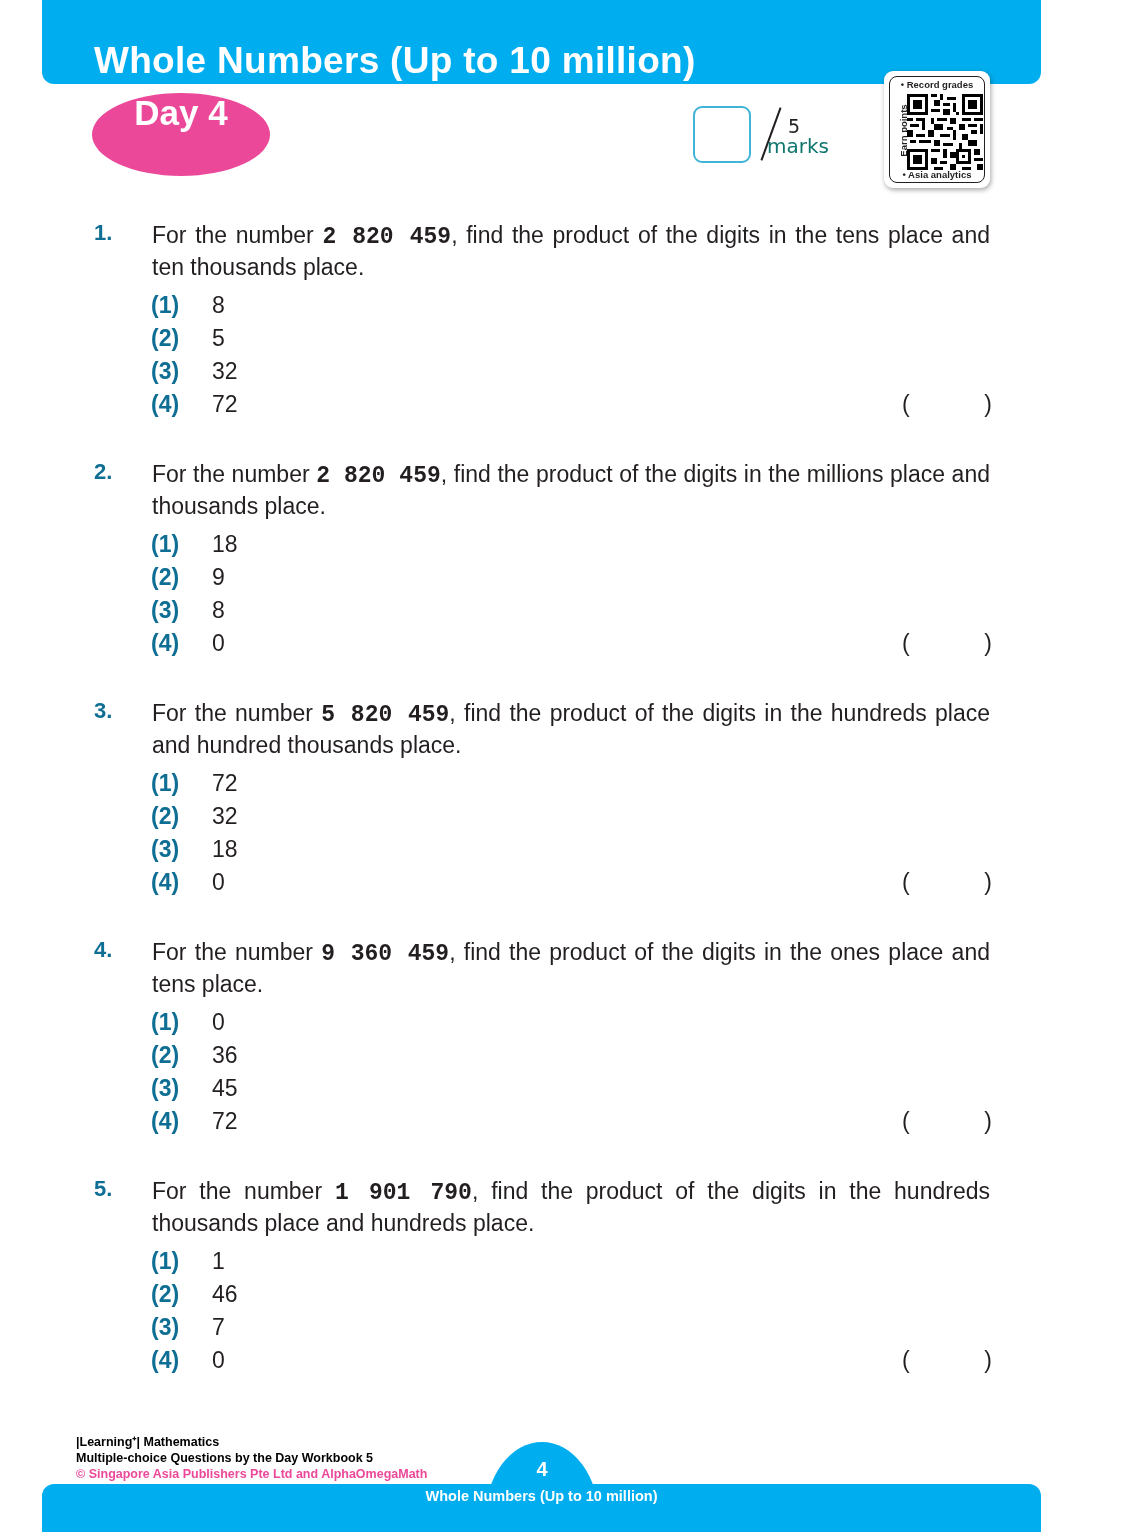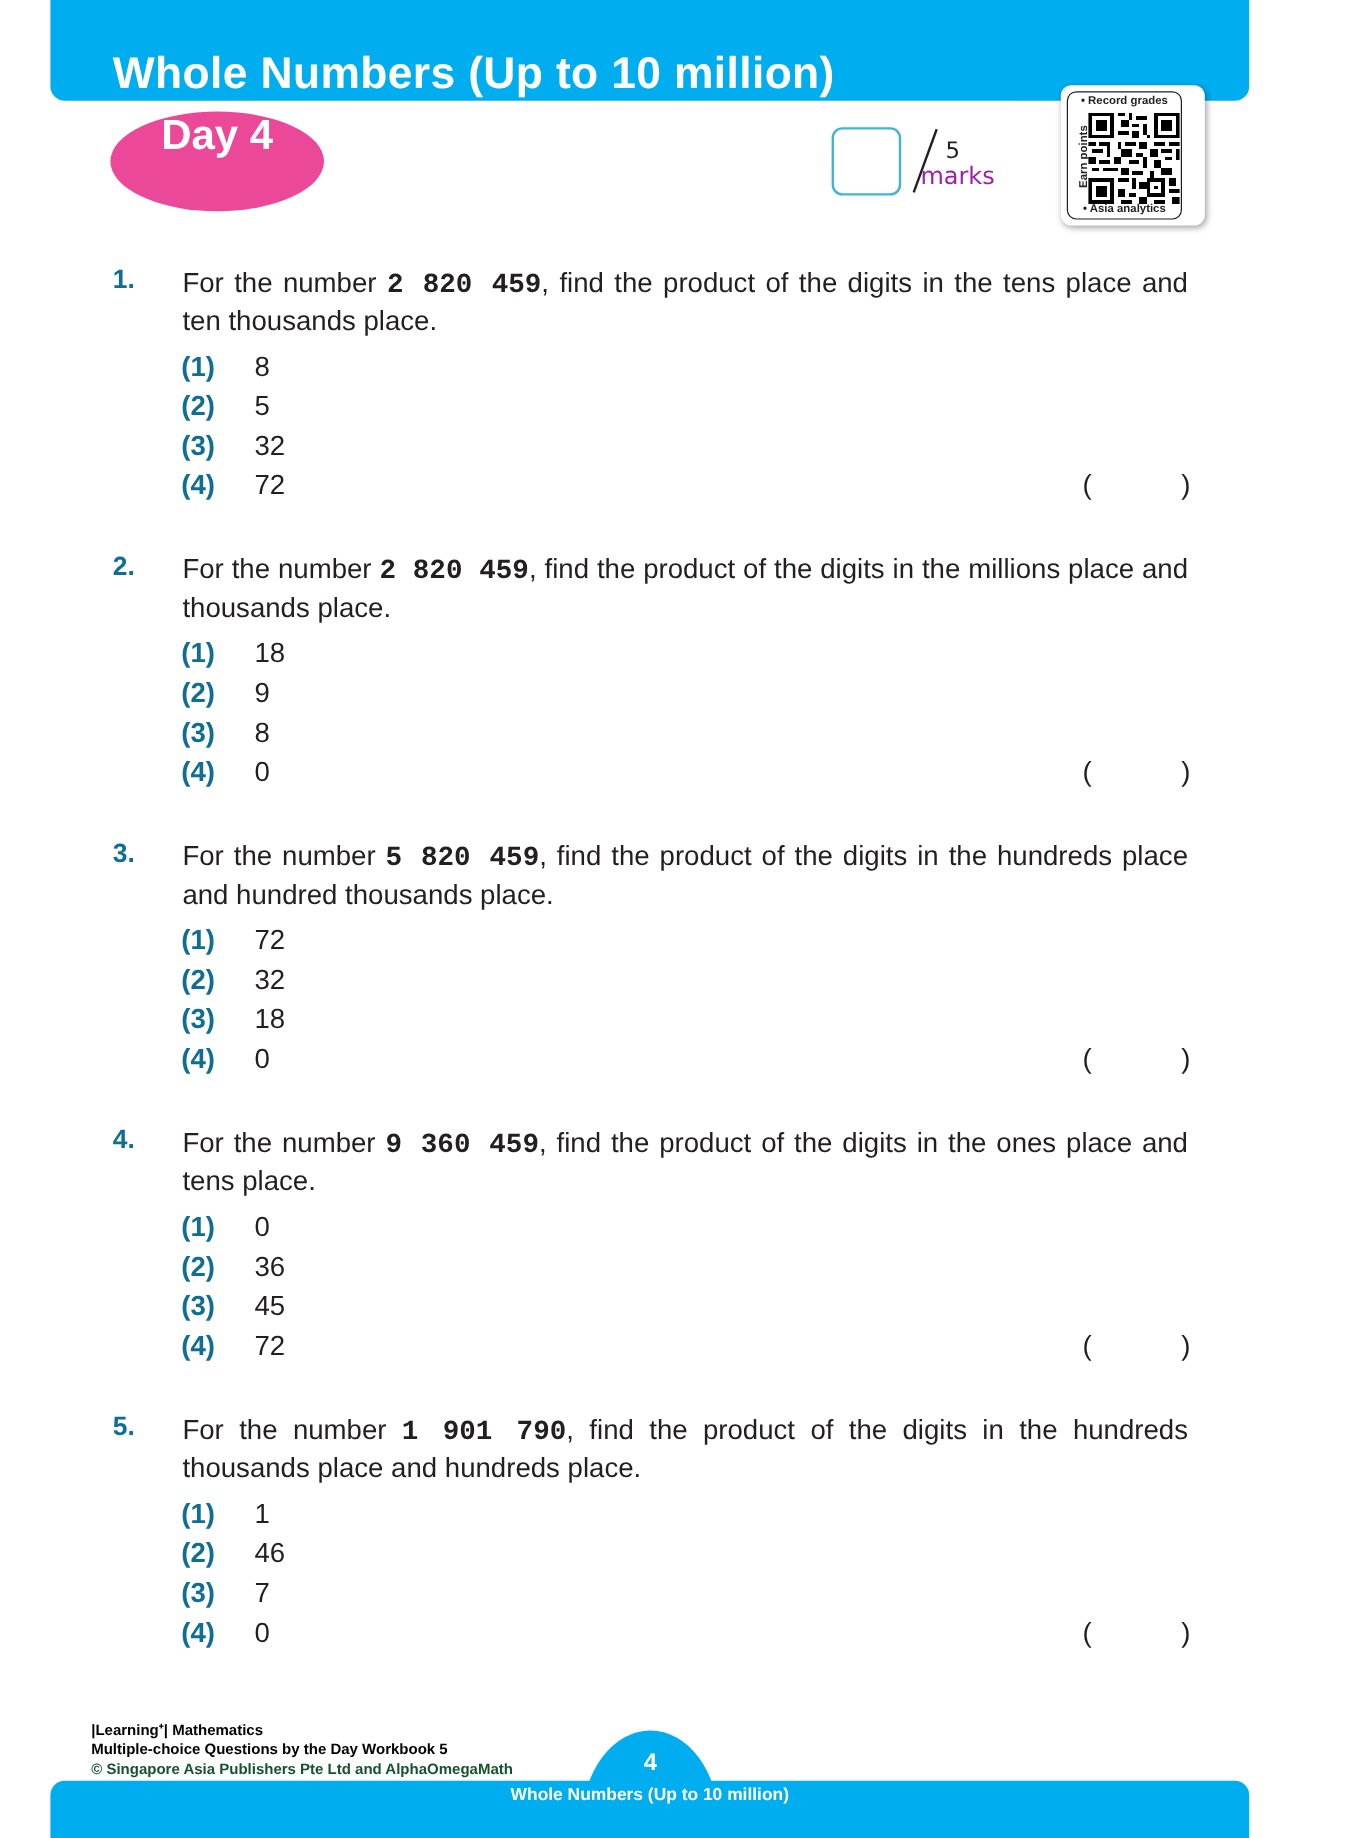--- a/index.html
+++ b/index.html
@@ -32,25 +32,25 @@
     .marks-slash {
       position: absolute; left: 770px; top: 106px; width: 2px; height: 56px;
       background: #231f20; transform: rotate(20deg); transform-origin: center;
     }
     .marks-total {
       position: absolute; left: 788px; top: 115px; font-size: 19px;
       font-family: "DejaVu Sans", sans-serif; color: #231f20;
     }
     .marks-label {
       position: absolute; left: 767px; top: 134px; font-size: 20px;
-      font-family: "DejaVu Sans", sans-serif; color: #a21caf;
+      font-family: "DejaVu Sans", sans-serif; color: #0f766e;
     }
 
     .qr-card {
-      position: absolute; left: 884px; top: 71px; width: 120px; height: 117px;
+      position: absolute; left: 884px; top: 71px; width: 106px; height: 117px;
       background: #fff; border-radius: 9px;
       box-shadow: 1px 2px 5px rgba(0,0,0,0.35);
     }
     .qr-inner {
       position: absolute; left: 5px; top: 5px; width: 96px; height: 107px;
       border: 1.5px solid #231f20; border-radius: 8px;
     }
     .qr-top, .qr-bottom {
       position: absolute; left: 0; width: 100%; text-align: center;
       font-family: "Liberation Sans", sans-serif; font-weight: bold;
@@ -95,21 +95,21 @@
     }
     .answer-paren .lp { position: absolute; left: 0; top: 0; }
     .answer-paren .rp { position: absolute; right: 0; top: 0; }
 
     .footer-credit {
       position: absolute; left: 76px; top: 1434px;
       font-family: "Liberation Sans", sans-serif; font-weight: bold;
       font-size: 12.5px; line-height: 16px;
     }
     .footer-credit .c1, .footer-credit .c2 { color: #000000; }
-    .footer-credit .c3 { color: #14532d; text-align: right; }
+    .footer-credit .c3 { color: #ec4899; text-align: right; }
 
     .footer-hump {
       position: absolute; left: 485px; top: 1442px; width: 114px; height: 110px;
       background: #00aeef; border-radius: 50% 50% 0 0 / 70% 70% 0 0;
     }
     .footer-band {
       position: absolute; left: 42px; top: 1484px; width: 999px; height: 60px;
       background: #00aeef; border-radius: 12px 12px 0 0;
     }
     .page-number {

